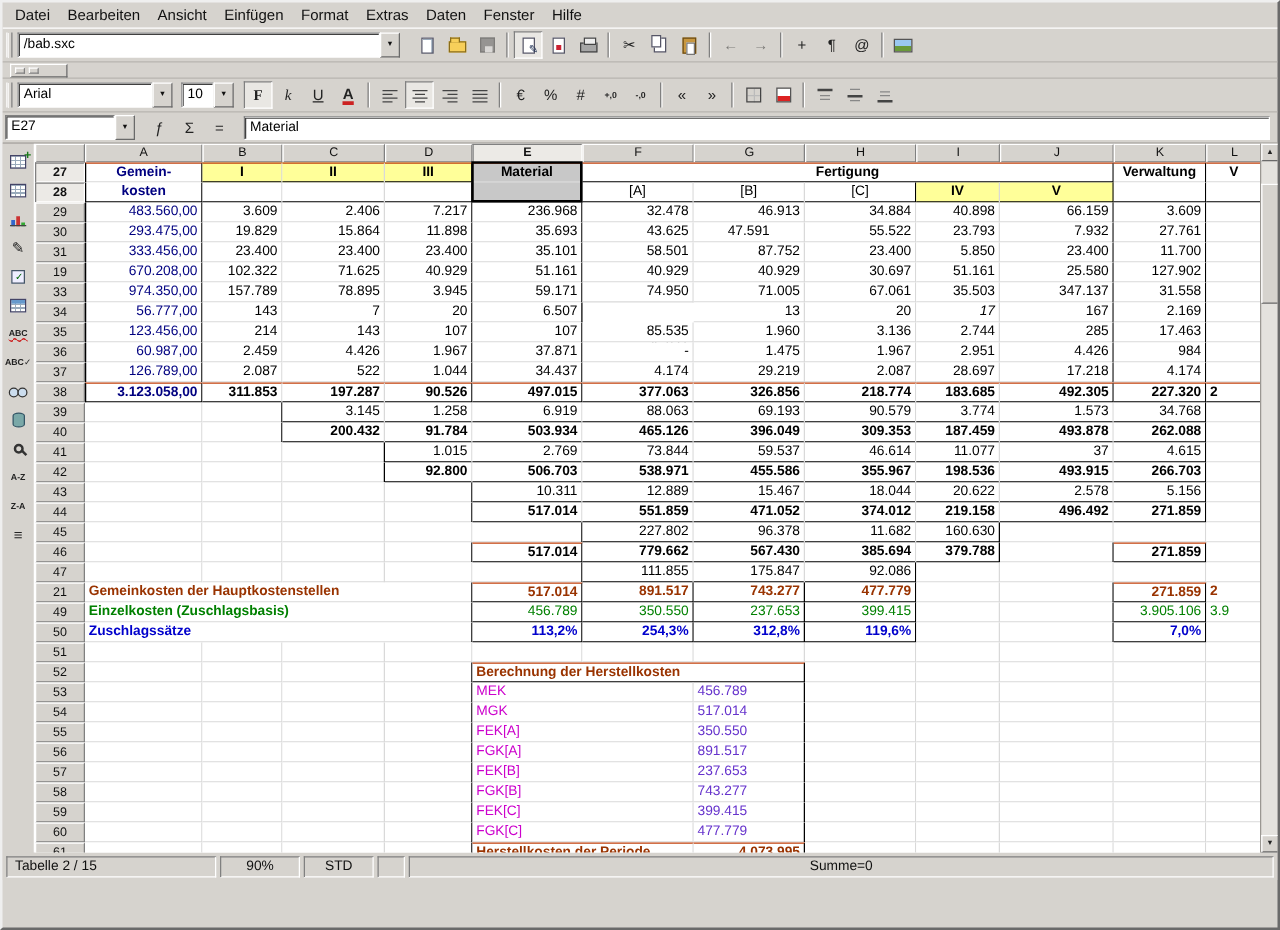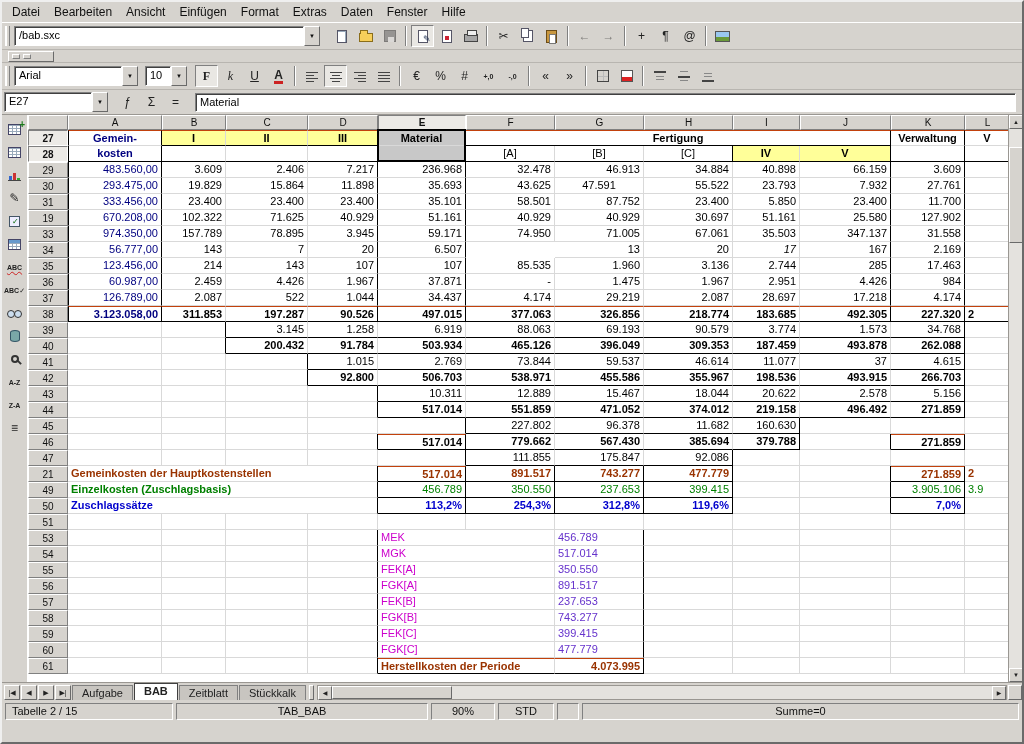--- a/index.html
+++ b/index.html
@@ -739,20 +739,33 @@
           <div class="cell" style="width: 88px;"></div>
           <div class="cell" style="width: 89px;"></div>
           <div class="cell" style="width: 89px;"></div>
           <div class="cell" style="width: 89px;"></div>
           <div class="cell" style="width: 67px;"></div>
           <div class="cell" style="width: 91px;"></div>
           <div class="cell" style="width: 74px;"></div>
           <div class="cell" style="width: 45px;"></div>
         </div>
         <div class="g-row">
+          <div class="rowhdr hdr">52</div>
+          <div class="cell" style="width: 94px;"></div>
+          <div class="cell" style="width: 64px;"></div>
+          <div class="cell" style="width: 82px;"></div>
+          <div class="cell br" style="width: 70px;"></div>
+          <div class="cell l b maroon bt bb br" style="width: 266px;">Berechnung der Herstellkosten</div>
+          <div class="cell" style="width: 89px;"></div>
+          <div class="cell" style="width: 67px;"></div>
+          <div class="cell" style="width: 91px;"></div>
+          <div class="cell" style="width: 74px;"></div>
+          <div class="cell" style="width: 45px;"></div>
+        </div>
+        <div class="g-row">
           <div class="rowhdr hdr">53</div>
           <div class="cell" style="width: 94px;"></div>
           <div class="cell" style="width: 64px;"></div>
           <div class="cell" style="width: 82px;"></div>
           <div class="cell br" style="width: 70px;"></div>
           <div class="cell l magenta" style="width: 177px;">MEK</div>
           <div class="cell l violet br" style="width: 89px;">456.789</div>
           <div class="cell" style="width: 89px;"></div>
           <div class="cell" style="width: 67px;"></div>
           <div class="cell" style="width: 91px;"></div>
@@ -874,41 +887,22 @@
         <div class="sel" style="left: 349px; top: 14px; width: 89px; height: 33px;"></div>
       </div>
     <div class="vsb">
       <span class="sb-btn">▲</span>
       <span class="thumb"></span>
       <span class="space"></span>
       <span class="sb-btn">▼</span>
     </div>
   </div>
 
-  <div class="tabbar" id="tabbar">
-      <span class="tab-nav">|◀</span>
-      <span class="tab-nav">◀</span>
-      <span class="tab-nav">▶</span>
-      <span class="tab-nav">▶|</span>
-      <span class="sheet-tab">Aufgabe</span>
-      <span class="sheet-tab active">BAB</span>
-      <span class="sheet-tab">Zeitblatt</span>
-      <span class="sheet-tab">Stückkalk</span>
-      <span class="tab-splitter"></span>
-      <span class="hsb">
-        <span class="sb-btn">◀</span>
-        <span class="thumb"></span>
-        <span class="space"></span>
-        <span class="sb-btn">▶</span>
-      </span>
-      <span class="corner-box"></span>
-    </div>
 
   <div class="statusbar">
     <span class="panel p-pos">Tabelle 2 / 15</span>
-    <span class="panel p-name">TAB_BAB</span>
     <span class="panel p-zoom">90%</span>
     <span class="panel p-mode">STD</span>
     <span class="panel p-mini"></span>
     <span class="panel p-sum">Summe=0</span>
   </div>
 
 </div>
 
 </body></html>

